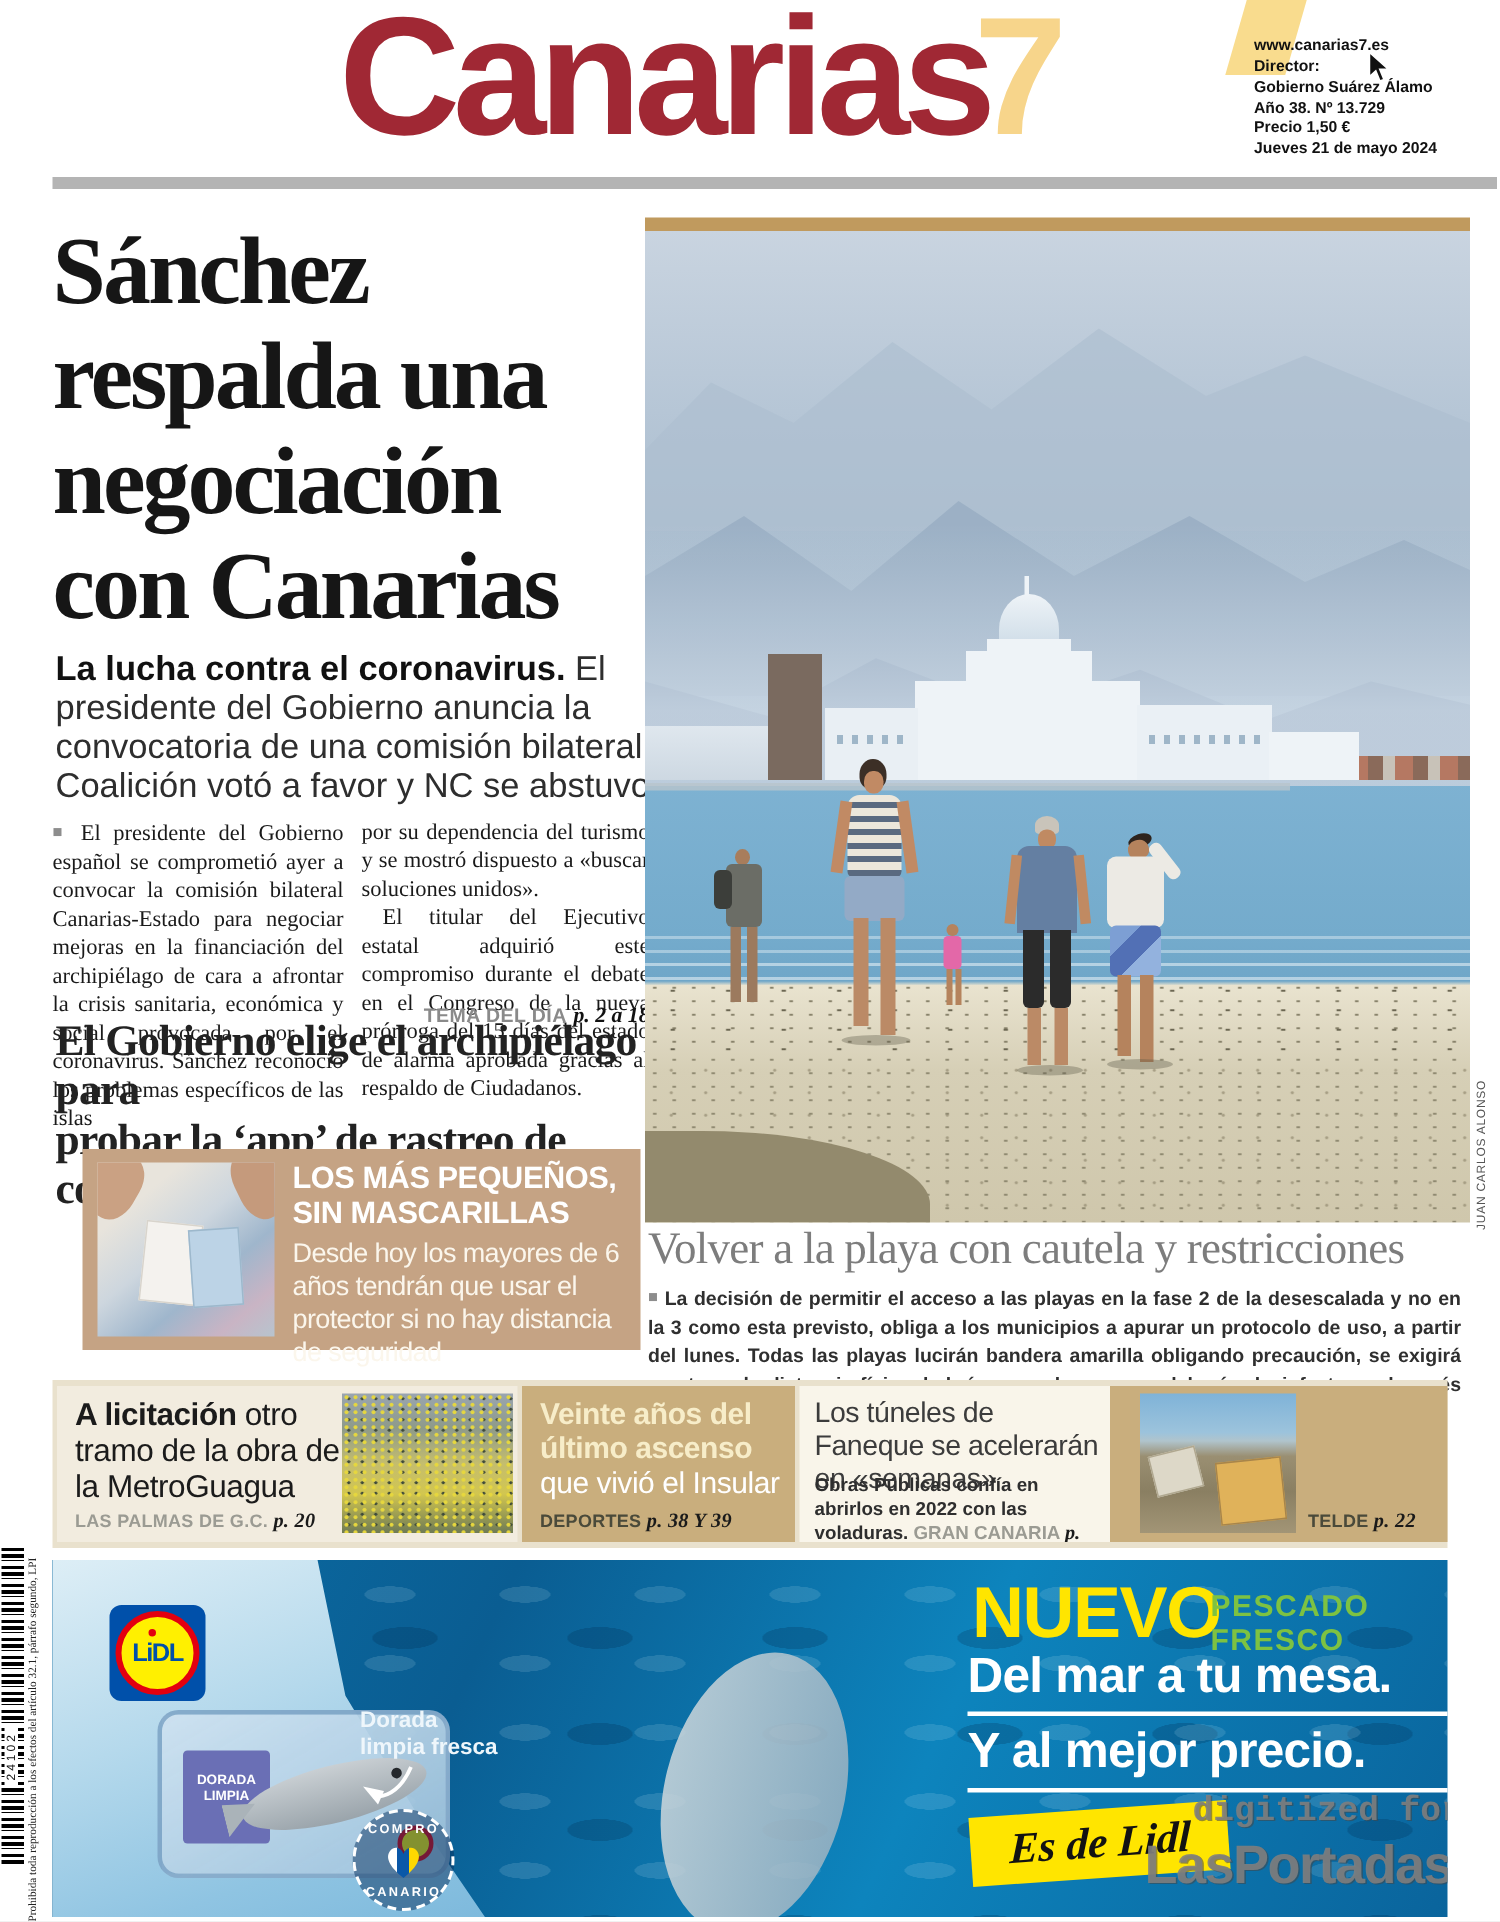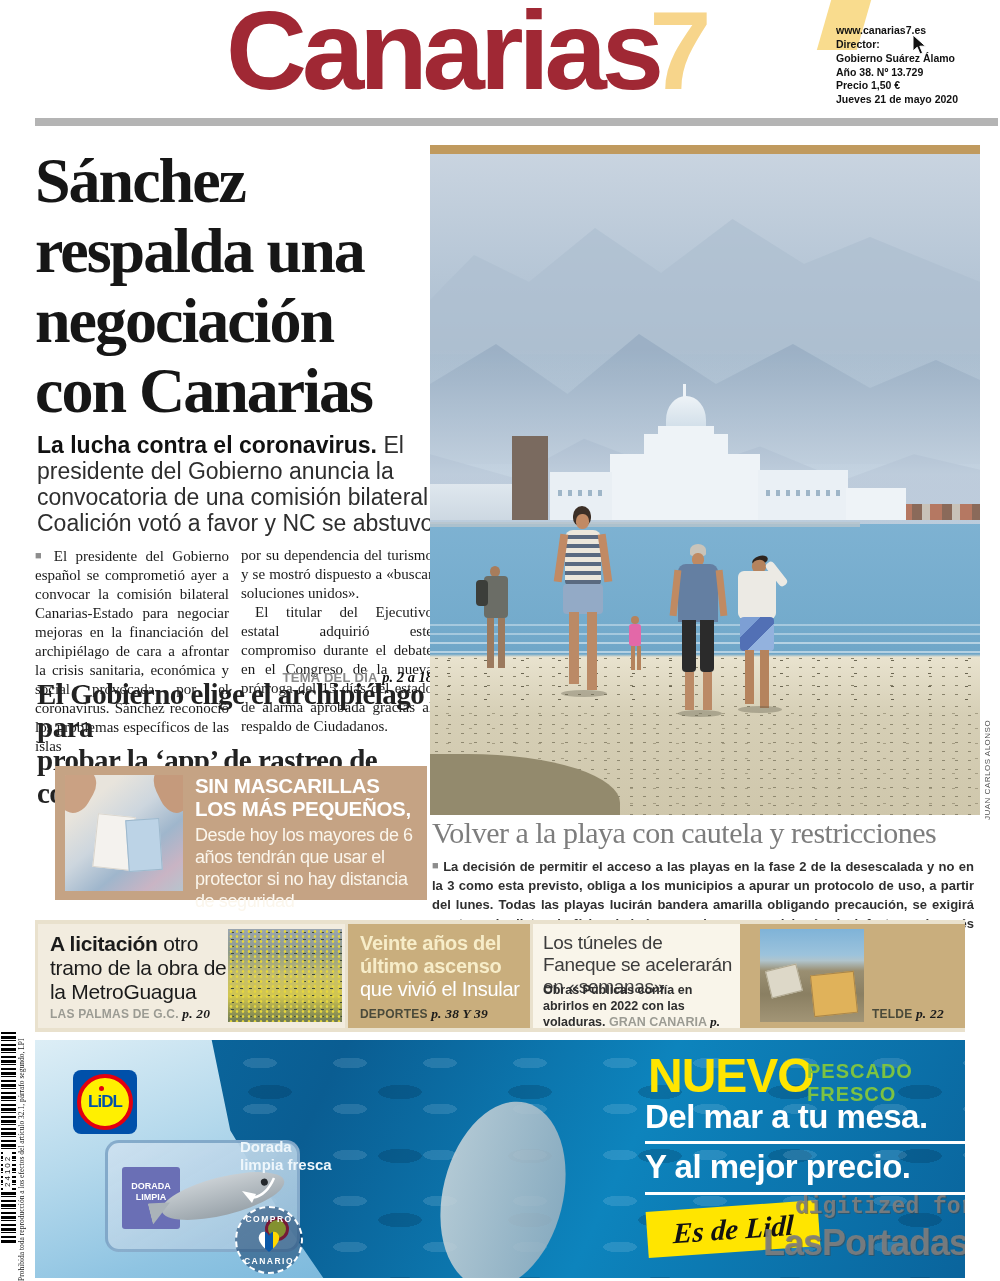--- a/index.html
+++ b/index.html
@@ -170,21 +170,21 @@
 <div class="page">
 
   <div class="abs mast-accent"></div>
   <div class="abs logo"><span>Canarias</span><span class="seven">7</span></div>
   <div class="abs mast-info">
     <div>www.canarias7.es</div>
     <div>Director:</div>
     <div>Gobierno Suárez Álamo</div>
     <div>Año 38. Nº 13.729</div>
     <div>Precio 1,50 €</div>
-    <div>Jueves 21 de mayo 2020</div>
+    <div>Jueves 21 de mayo 2024</div>
   </div>
   <div class="abs cursor">
     <svg width="16" height="22" viewBox="0 0 16 22">
         <path d="M1 1 L1 17 L5.2 13.2 L8 20 L10.6 18.9 L7.8 12.2 L13.5 12.2 Z" fill="#111" stroke="#fff" stroke-width="1"></path>
       </svg>
   </div>
   <div class="abs graybar"></div>
 
   <div class="abs headline serif">
     <div>Sánchez</div>
@@ -207,22 +207,22 @@
   </div>
 
   <div class="abs masksbox">
     <div class="abs masks-photo">
       <div class="abs arm1"></div>
       <div class="abs arm2"></div>
       <div class="abs mask-w"></div>
       <div class="abs mask-b"></div>
     </div>
     <div class="abs masks-title">
+      <div>LOS MÁS PEQUEÑOS,</div>
       <div>SIN MASCARILLAS</div>
-      <div>LOS MÁS PEQUEÑOS,</div>
     </div>
     <div class="abs masks-body">Desde hoy los mayores de 6 años tendrán que usar el protector si no hay distancia de seguridad</div>
   </div>
 
   <div class="abs photo">
     <div class="abs photo-tanbar"></div>
     <div class="abs photo-img">
       <div class="abs ridge r1"></div>
       <div class="abs ridge r2"></div>
       <div class="abs ridge r3"></div>

